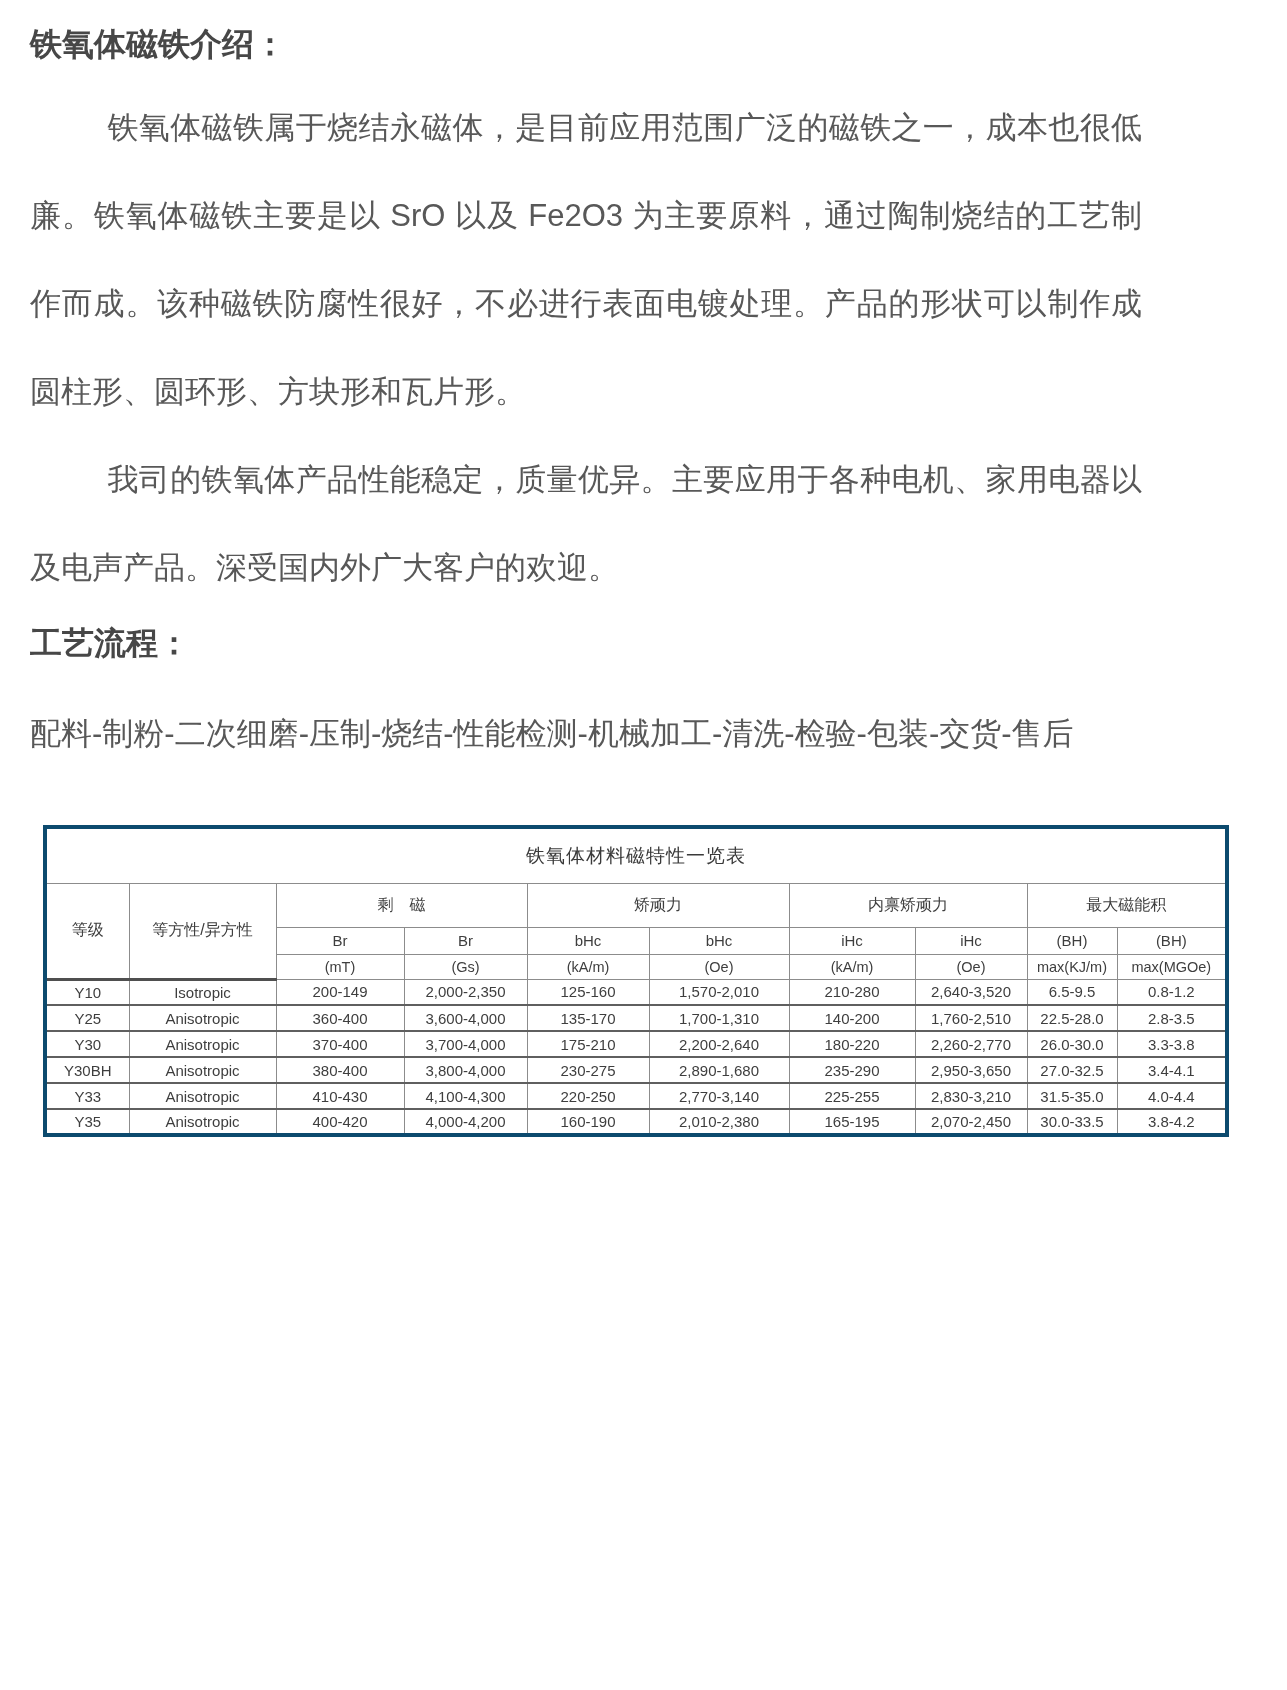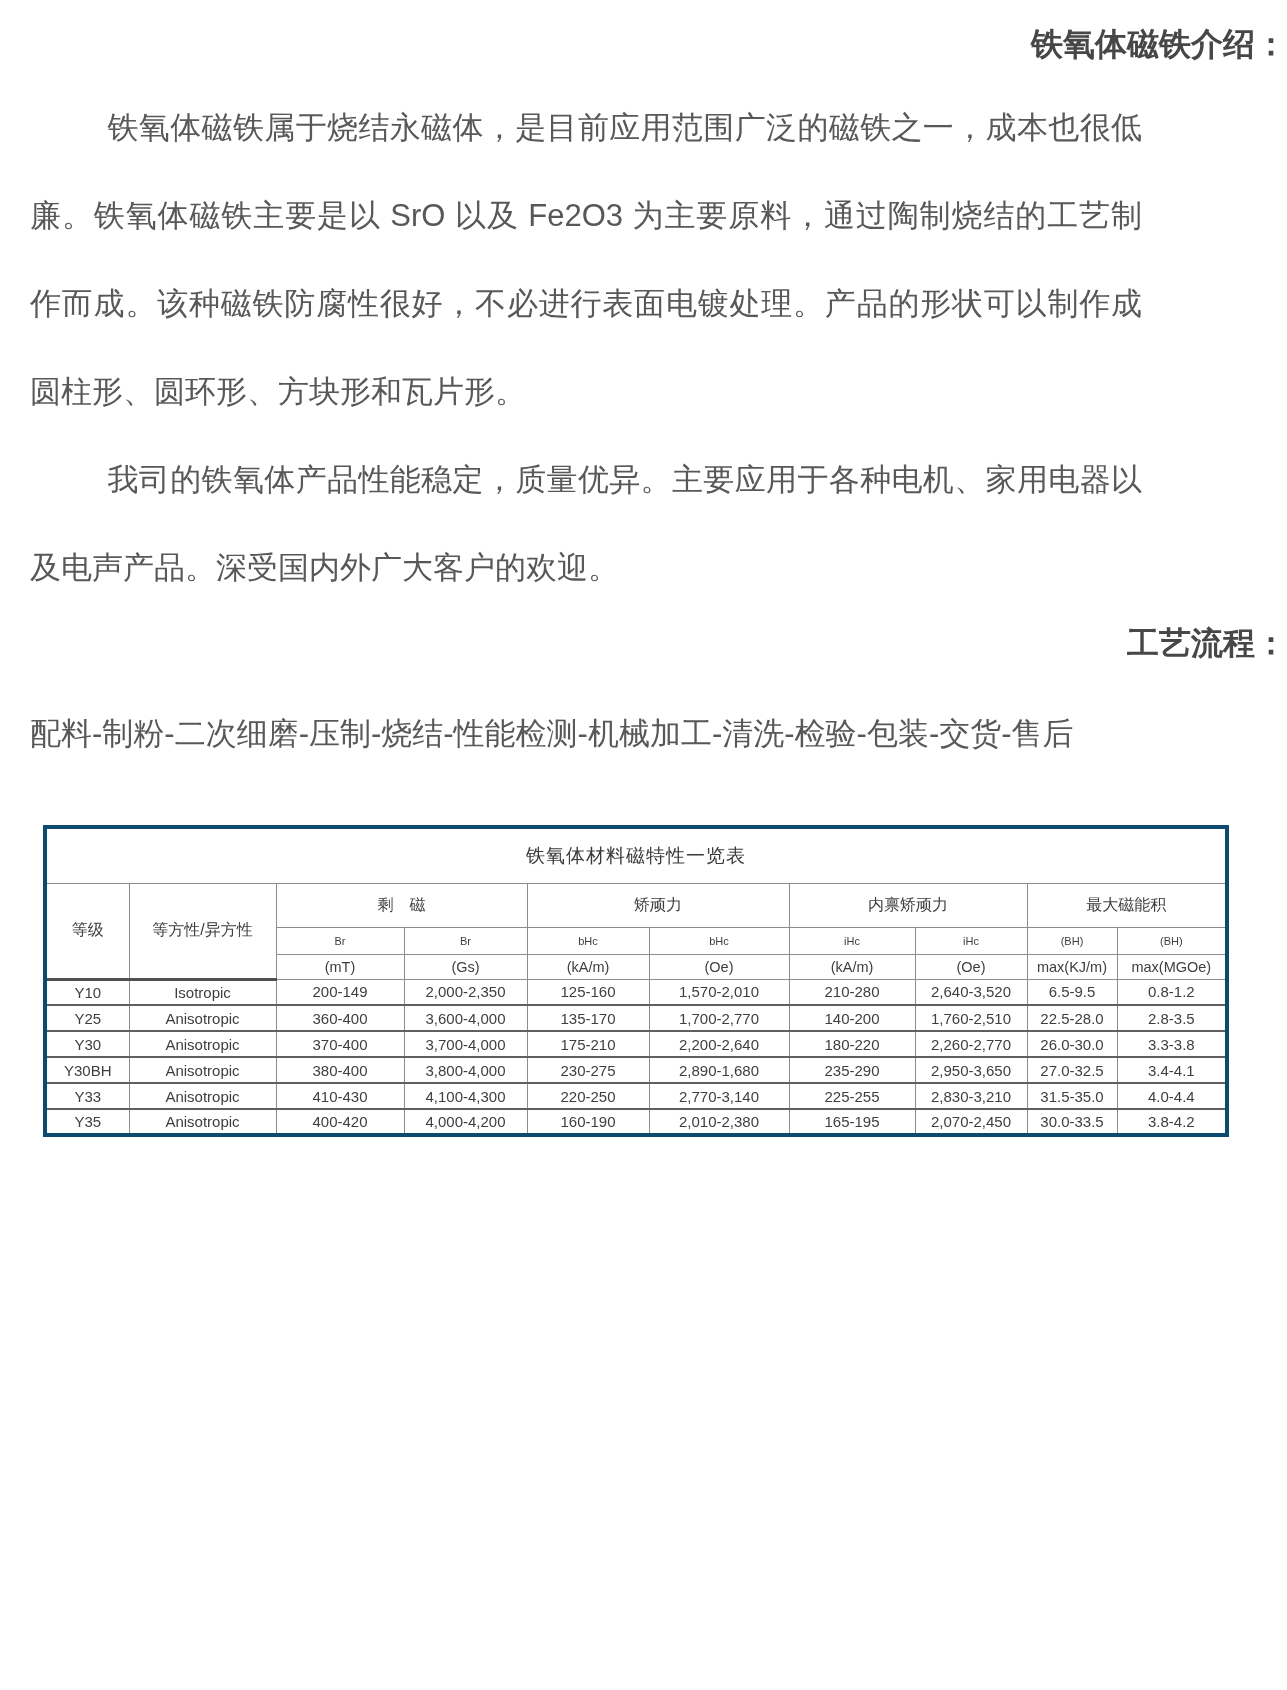--- a/index.html
+++ b/index.html
@@ -13,21 +13,20 @@
     font-family: "Liberation Sans", "DejaVu Sans", sans-serif;
     color: #565656;
     overflow: hidden;
   }
   .heading {
     font-size: 32px;
     line-height: 48px;
     font-weight: bold;
     color: #474747;
     margin: 0;
-    text-align: right;
   }
   .heading-process { margin-top: 10px; font-family: Liberation Mono, monospace; }
   .text-block {
     width: 1112px;
     font-size: 31px;
     line-height: 88px;
     text-align: justify;
     margin: 0;
     color: #585858;
   }
@@ -63,21 +62,21 @@
     height: 44px;
     font-size: 16px;
     border-bottom: 4px solid #b5b5b5;
   }
   td.corner-cell {
     font-size: 16px;
     border-bottom: 3px solid #4f4f4f !important;
   }
   .sub-row td {
     height: 27px;
-    font-size: 11px;
+    font-size: 15px;
     border-bottom: 4px solid #b5b5b5;
   }
   .unit-row td {
     height: 25px;
     font-size: 14.5px;
     border-bottom: 3px solid #4f4f4f;
   }
   tbody.data-body td {
     height: 26px;
     font-size: 15px;
@@ -157,21 +156,21 @@
           <td>2,640-3,520</td>
           <td>6.5-9.5</td>
           <td>0.8-1.2</td>
         </tr>
         <tr>
           <td>Y25</td>
           <td>Anisotropic</td>
           <td>360-400</td>
           <td>3,600-4,000</td>
           <td>135-170</td>
-          <td>1,700-2,770</td>
+          <td>1,700-1,310</td>
           <td>140-200</td>
           <td>1,760-2,510</td>
           <td>22.5-28.0</td>
           <td>2.8-3.5</td>
         </tr>
         <tr>
           <td>Y30</td>
           <td>Anisotropic</td>
           <td>370-400</td>
           <td>3,700-4,000</td>

